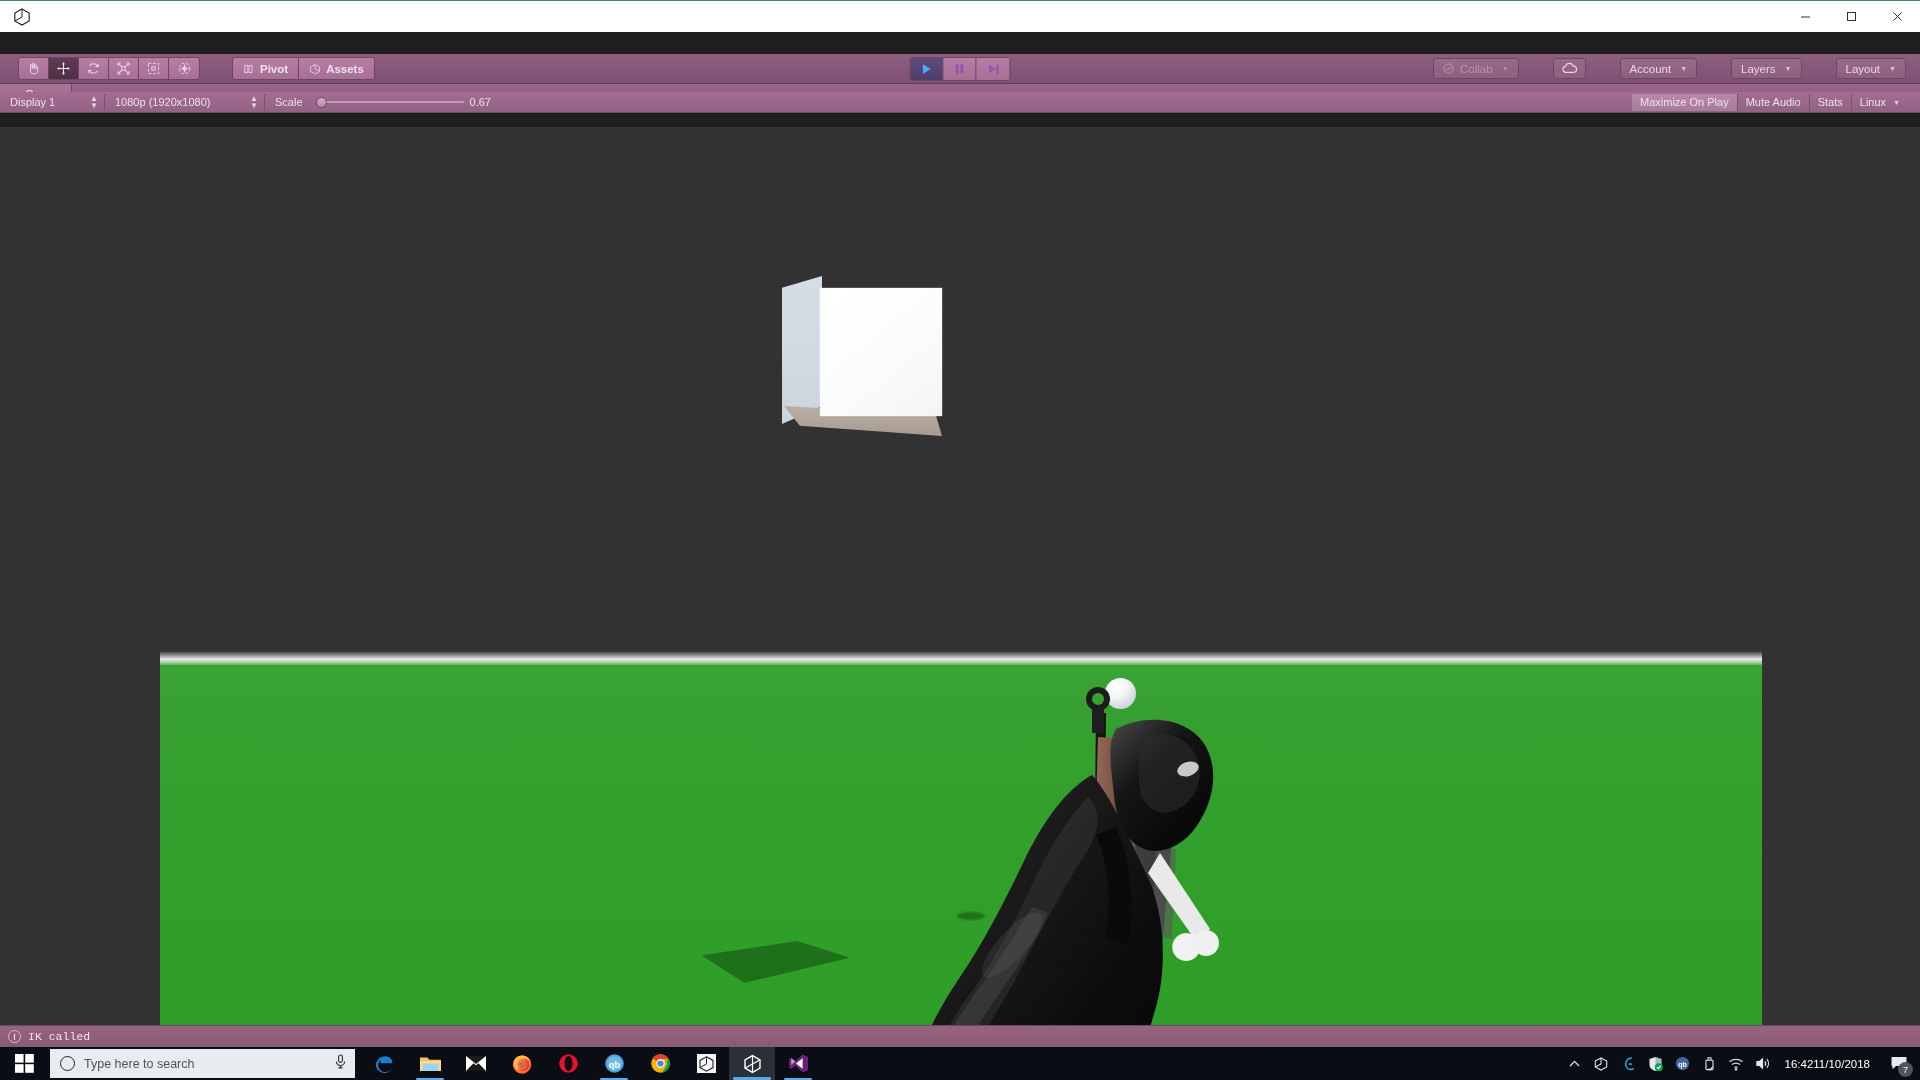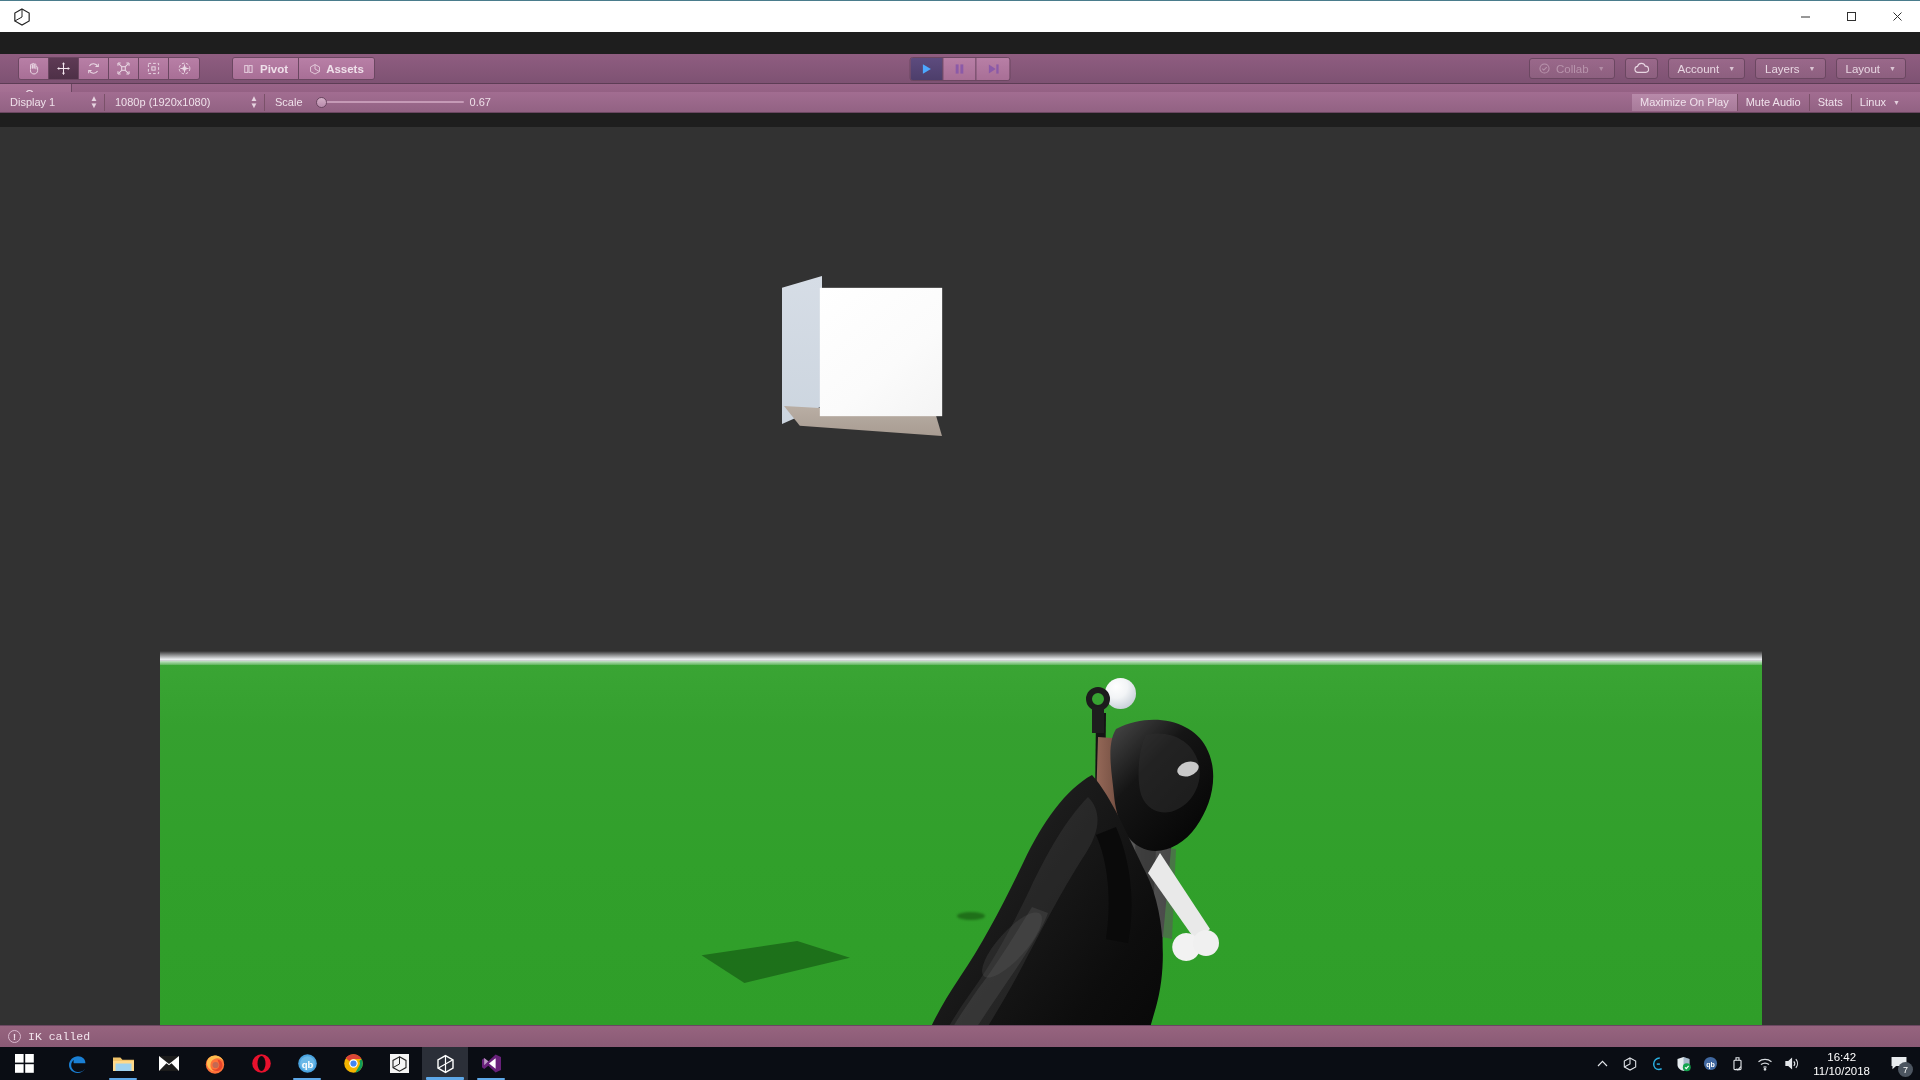--- a/index.html
+++ b/index.html
@@ -81,20 +81,21 @@
   .play-btn svg{ width:14px; height:14px; fill:#7f4fa0; }
   .play-btn.pauseb svg, .play-btn.stepb svg{ fill:#8b5aa8; }
 
   .tb-right{
     position:absolute; right:14px; display:flex; align-items:center; gap:10px;
   }
   .tr-btn{
     height:21px; padding:0 9px; display:flex; align-items:center; gap:6px;
     border:1px solid #6b4761; border-radius:3px; font-size:11.5px; color:#e8d6e2;
     background:linear-gradient(#a4729394,#96688793);
+    margin-left:24px;
   }
   .tr-btn.dim{ color:#b894ac; }
   .tr-btn.solo{ padding:0 7px; }
   .caret{ font-size:7px; opacity:.85; margin-left:3px; }
 
   
   .tabstrip{
     position:absolute; left:0; top:84px; width:1920px; height:22px;
     background:linear-gradient(#9a6589,#8a5a7b);
     display:flex; align-items:flex-end;
@@ -252,21 +253,21 @@
   }
   .app-ic .uline.wide{ left:4px; right:4px; height:3px; }
   .tray{
     margin-left:auto; display:flex; align-items:center; gap:0; padding-right:4px; height:33px;
   }
   .tray-ic{
     width:27px; height:33px; display:flex; align-items:center; justify-content:center;
     color:#e3e6ea;
   }
   .clock{
-    display:flex; flex-direction:column; align-items:center; justify-content:center;
+    display:flex; flex-direction:row; align-items:center; justify-content:space-between;
     color:#ffffff; font-size:11.5px; line-height:14px; padding:0 12px 0 8px; height:26px;
   }
   .notif{
     width:34px; height:33px; display:flex; align-items:center; justify-content:center;
     position:relative; color:#e8ebee;
   }
   .notif .badge{
     position:absolute; right:3px; bottom:3px; width:15px; height:15px; border-radius:50%;
     background:#4c5560; color:#fff; font-size:9px;
     display:flex; align-items:center; justify-content:center;
@@ -551,20 +552,30 @@
 
   <div class="taskbar">
     <div class="start-btn">
       <svg width="19" height="19" viewBox="0 0 19 19">
         <rect x="0" y="0" width="8.6" height="8.6" fill="#fff"></rect>
         <rect x="10.2" y="0" width="8.6" height="8.6" fill="#fff"></rect>
         <rect x="0" y="10.2" width="8.6" height="8.6" fill="#fff"></rect>
         <rect x="10.2" y="10.2" width="8.6" height="8.6" fill="#fff"></rect>
       </svg>
     </div>
+    <div class="searchbox">
+      <div class="search-circle"></div>
+      <div class="search-text">Type here to search</div>
+      <div class="mic">
+        <svg width="13" height="15" viewBox="0 0 13 15" fill="none" stroke="#2b2b2b" stroke-width="1.1">
+          <rect x="4.6" y="1" width="3.8" height="7.4" rx="1.9"></rect>
+          <path d="M2.4 7.4a4.1 4.1 0 0 0 8.2 0M6.5 11.5v2.3M4.4 13.9h4.2"></path>
+        </svg>
+      </div>
+    </div>
 
     <div class="tb-apps">
       <div class="app-ic">
         <svg width="22" height="22" viewBox="0 0 22 22">
           <path d="M19.4 15.4c-2 2.6-5 4-8 3.5-3.7-.6-6.3-3.6-6.2-7 .1-2.3 1.3-4 2.8-4.9-.5 1-.6 2.2-.2 3.2h11.6c.2-3.8-3-7-7.4-7C7.3 3.2 3 7.2 3 12c0 4.6 3.9 7.9 8.3 7.9 3.6 0 6.5-1.9 8.1-4.5Z" fill="#1a7fd4"></path>
         </svg>
       </div>
       <div class="app-ic">
         <svg width="23" height="20" viewBox="0 0 23 20">
           <path d="M1 3.5h7.4l2 2.2H22V17H1Z" fill="#f0c36a"></path>

